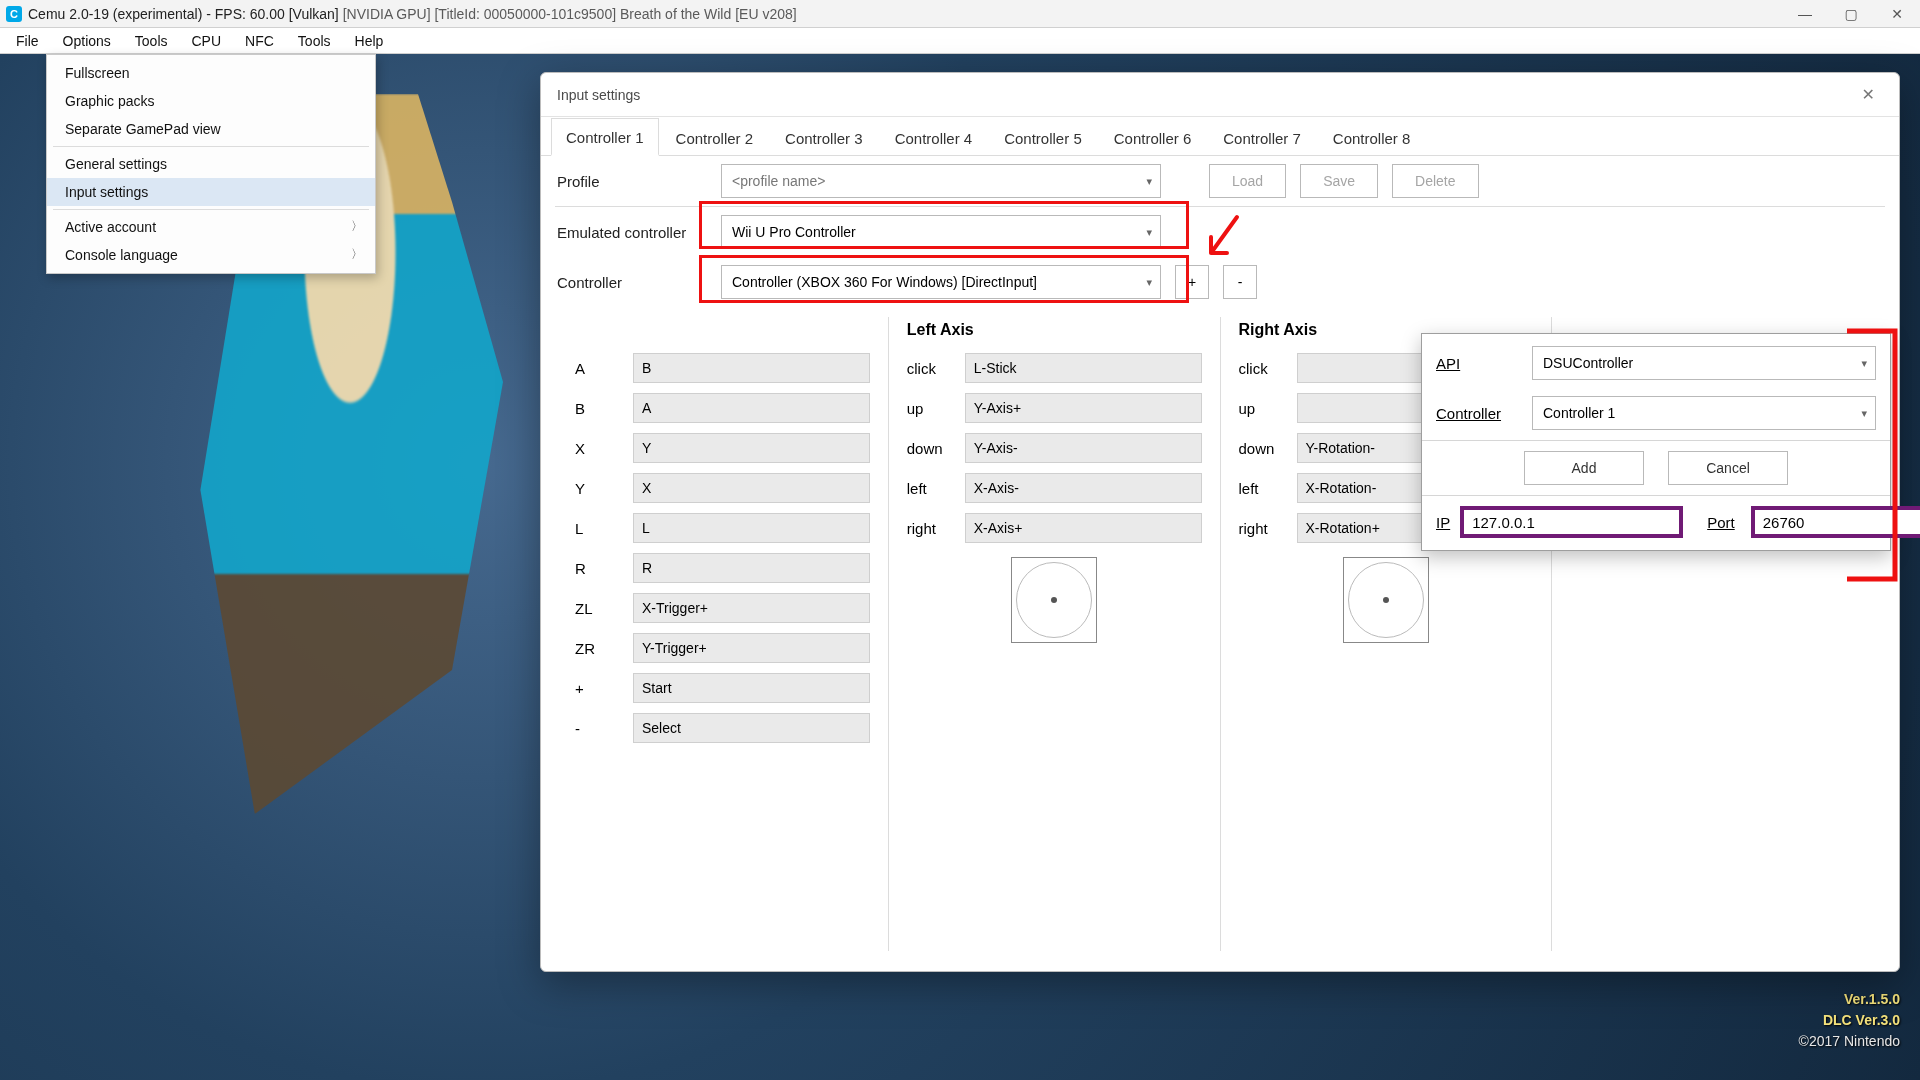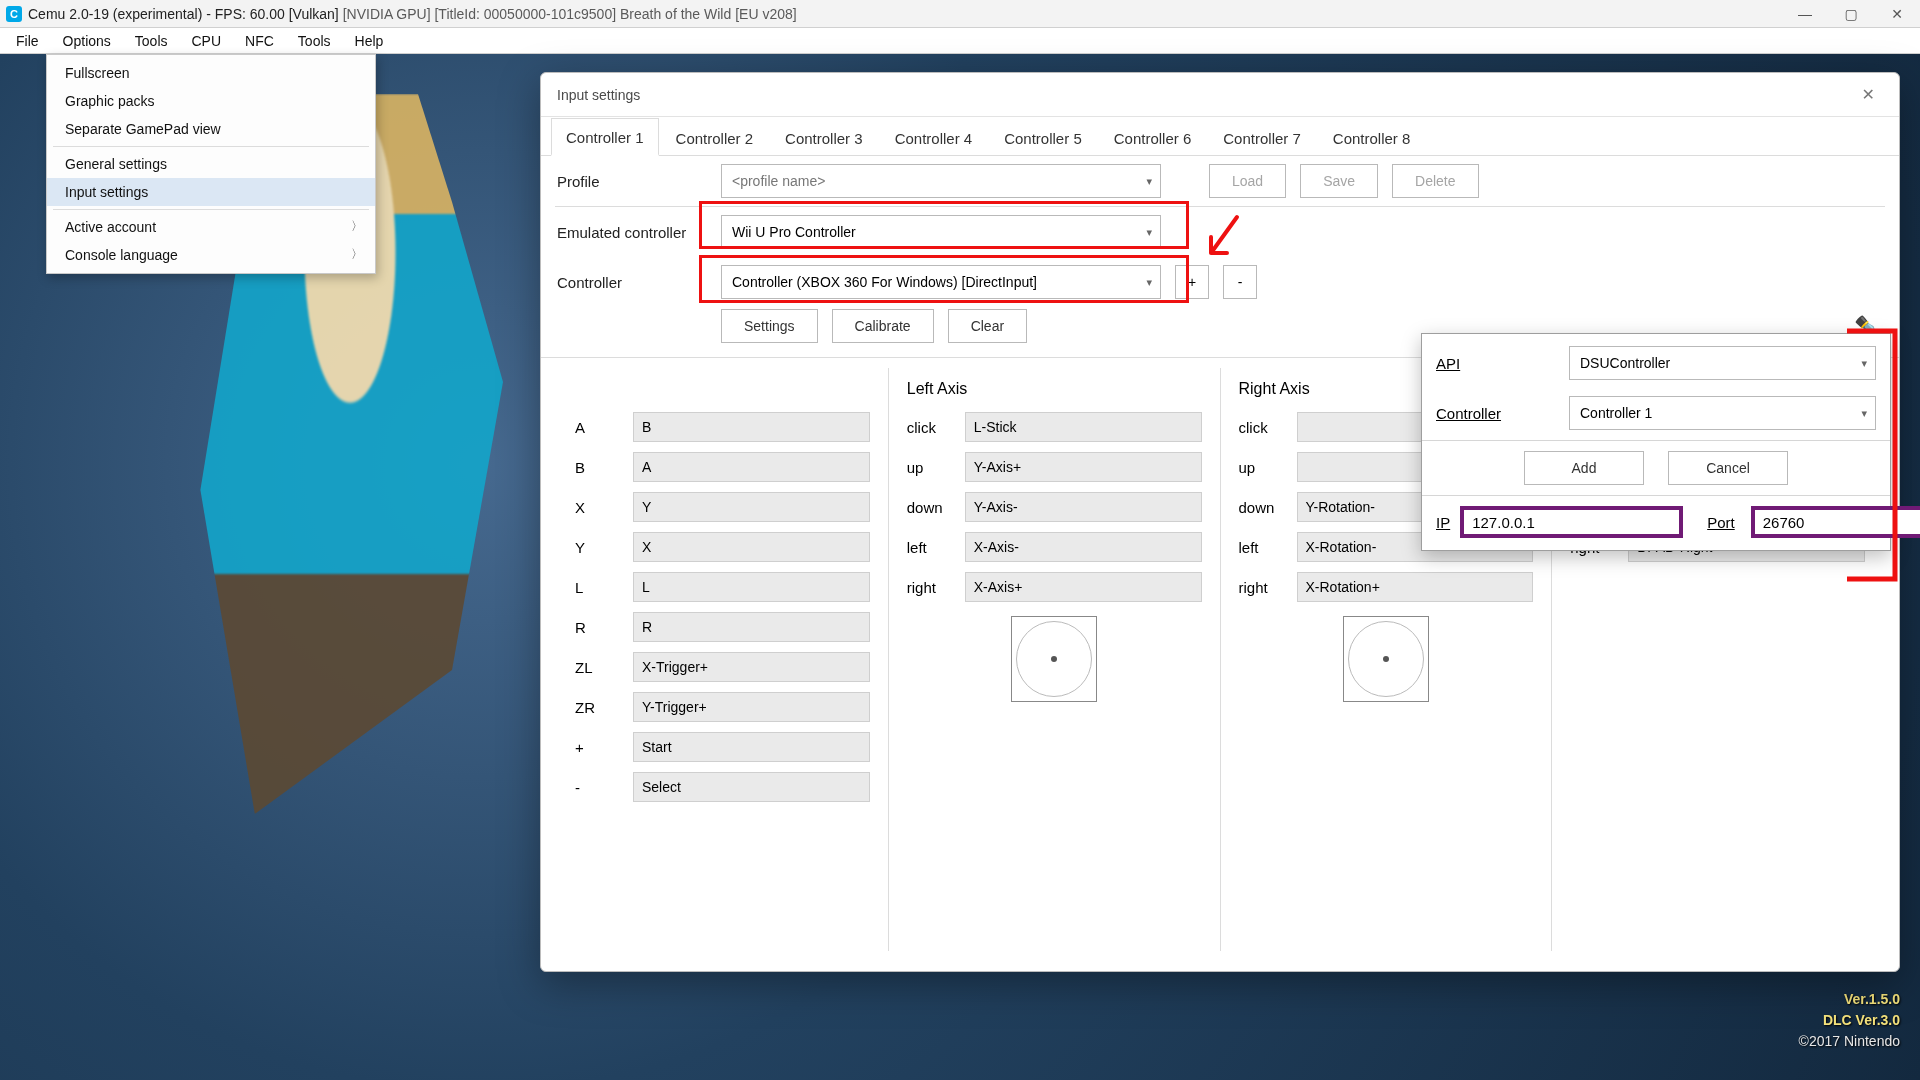--- a/index.html
+++ b/index.html
@@ -74,38 +74,38 @@
 .sqbtn { width: 34px; height: 34px; border: 1px solid #b9b9b9; background: #fff;
   display: flex; align-items: center; justify-content: center;}
 
 
 .redbox { position: absolute; border: 3px solid #e11; pointer-events:none; }
 
 
 .mapwrap { flex: 1; display: flex; padding: 10px 16px 20px; gap: 0; }
 .col { flex: 1; border-right: 1px solid #dcdcdc; padding: 0 18px; }
 .col:last-child { border-right: none; }
-.col h4 { font-size: 16px; font-weight: 400; margin: 12px 0 14px; }
+.col h4 { font-size: 16px; font-weight: 700; margin: 4px 0 14px; }
 .maprow { display: flex; align-items: center; margin-bottom: 10px; }
 .maprow .k { width: 58px; font-size: 15px; }
 .maprow .v { flex: 1; height: 30px; background: #eaeaea; border: 1px solid #cfcfcf;
   display: flex; align-items: center; padding: 0 8px;}
 .axisbox { width: 86px; height: 86px; border: 1px solid #888; margin: 14px auto 0;
   position: relative; }
 .axisbox::before { content: ""; position: absolute; inset: 4px; border: 1px solid #bbb;
   border-radius: 50%; }
 .axisbox::after { content: ""; position: absolute; left: 50%; top: 50%; width: 6px;
   height: 6px; background: #555; border-radius: 50%; transform: translate(-50%,-50%);}
 
 
 .apipop { position: absolute; right: 8px; top: 260px; width: 470px; background: #fff;
   border: 1px solid #9e9e9e; box-shadow: 0 6px 18px rgba(0,0,0,.25); padding: 4px 0;}
 .apipop .row { display: flex; align-items: center; padding: 8px 14px; gap: 10px;}
 .apipop label { width: 86px; font-size: 15px; text-decoration: underline;}
-.apipop .combo { flex: 1; margin-left: 37px; }
+.apipop .combo { flex: 1; }
 .apipop .sep { height: 1px; background: #d6d6d6; margin: 2px 0;}
 .apipop input.txt{ flex:1; height:32px; border:4px solid #701a75; padding:0 8px;
   font-size:15px;}
 .apipop .portlbl{ width:auto; padding:0 6px 0 14px;}
 
 .arrow{position:absolute; pointer-events:none;}
 </style>
 </head>
 <body>
 
@@ -204,31 +204,20 @@
     <div class="formrow">
       <label>Controller</label>
       <div class="combo">
         <span>Controller (XBOX 360 For Windows) [DirectInput]</span>
         <span class="dd">▾</span>
       </div>
       <div class="sqbtn">+</div>
       <div class="sqbtn">-</div>
     </div>
 
-    <div class="formrow" style="padding-top:2px;padding-bottom:14px;border-bottom:1px solid #dcdcdc">
-      <label></label>
-      <div style="display:flex;gap:14px">
-        <div class="btn">Settings</div>
-        <div class="btn">Calibrate</div>
-        <div class="btn">Clear</div>
-      </div>
-      <div style="margin-left:auto;margin-right:4px">
-        <span style="font-size:20px">✒️</span>
-      </div>
-    </div>
 
     <div class="mapwrap">
 
       <div class="col" id="col-buttons">
         <h4 style="visibility:hidden">.</h4>
       <div class="maprow">
             <div class="k">A</div>
             <div class="v">B</div>
           </div>
           <div class="maprow">

